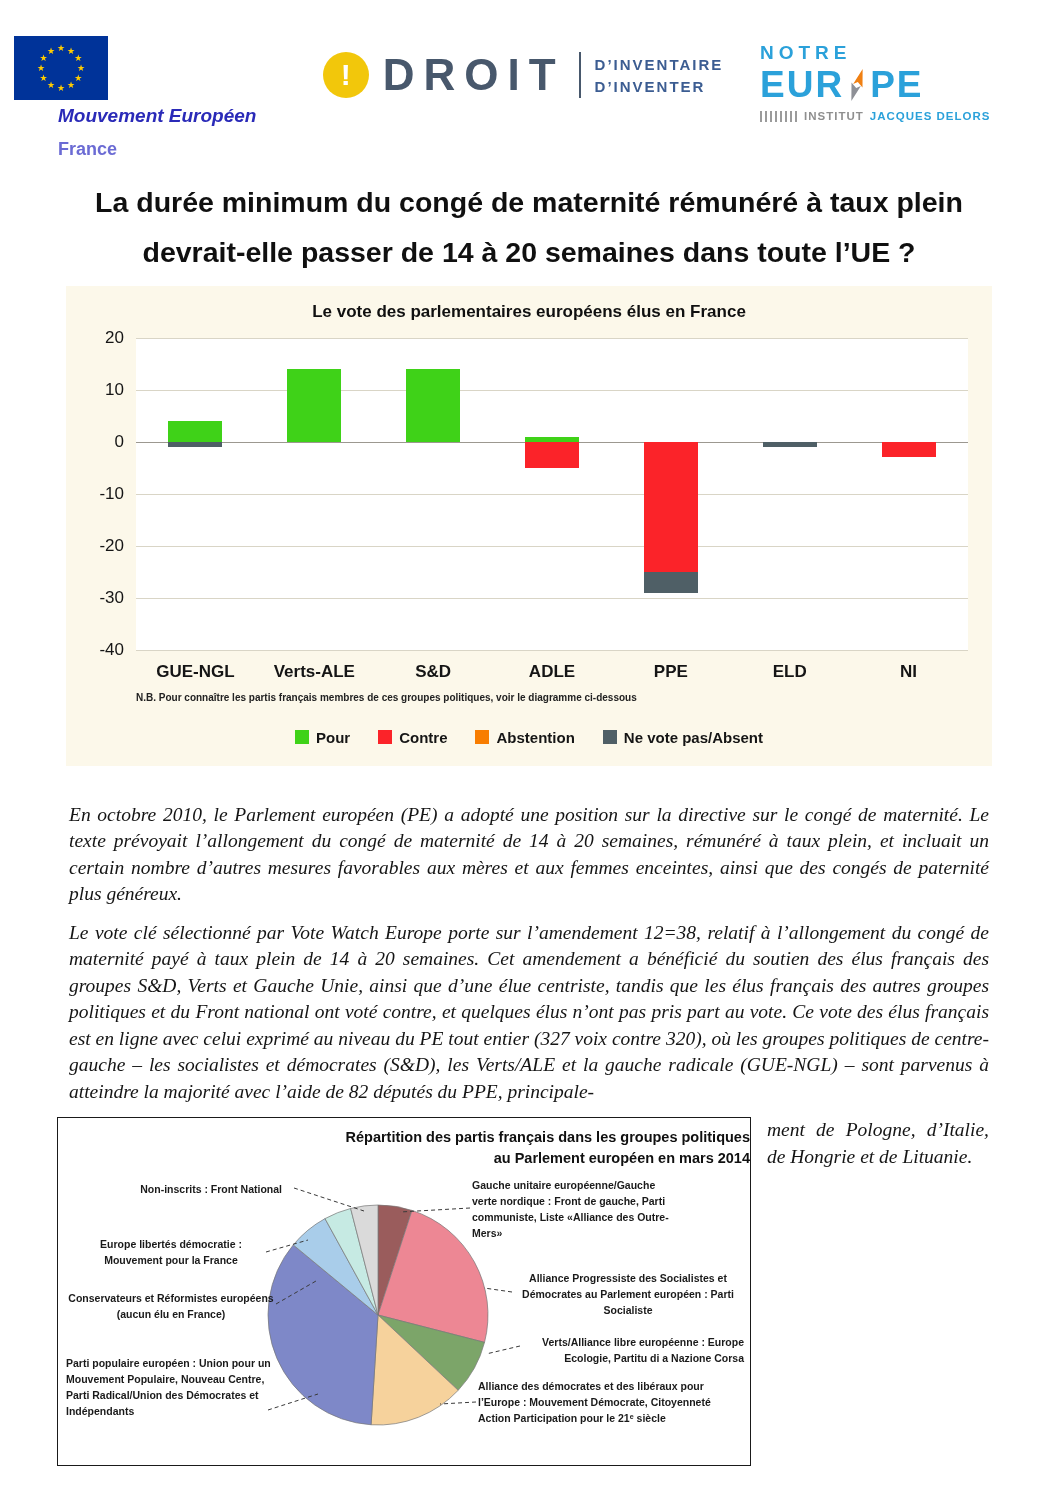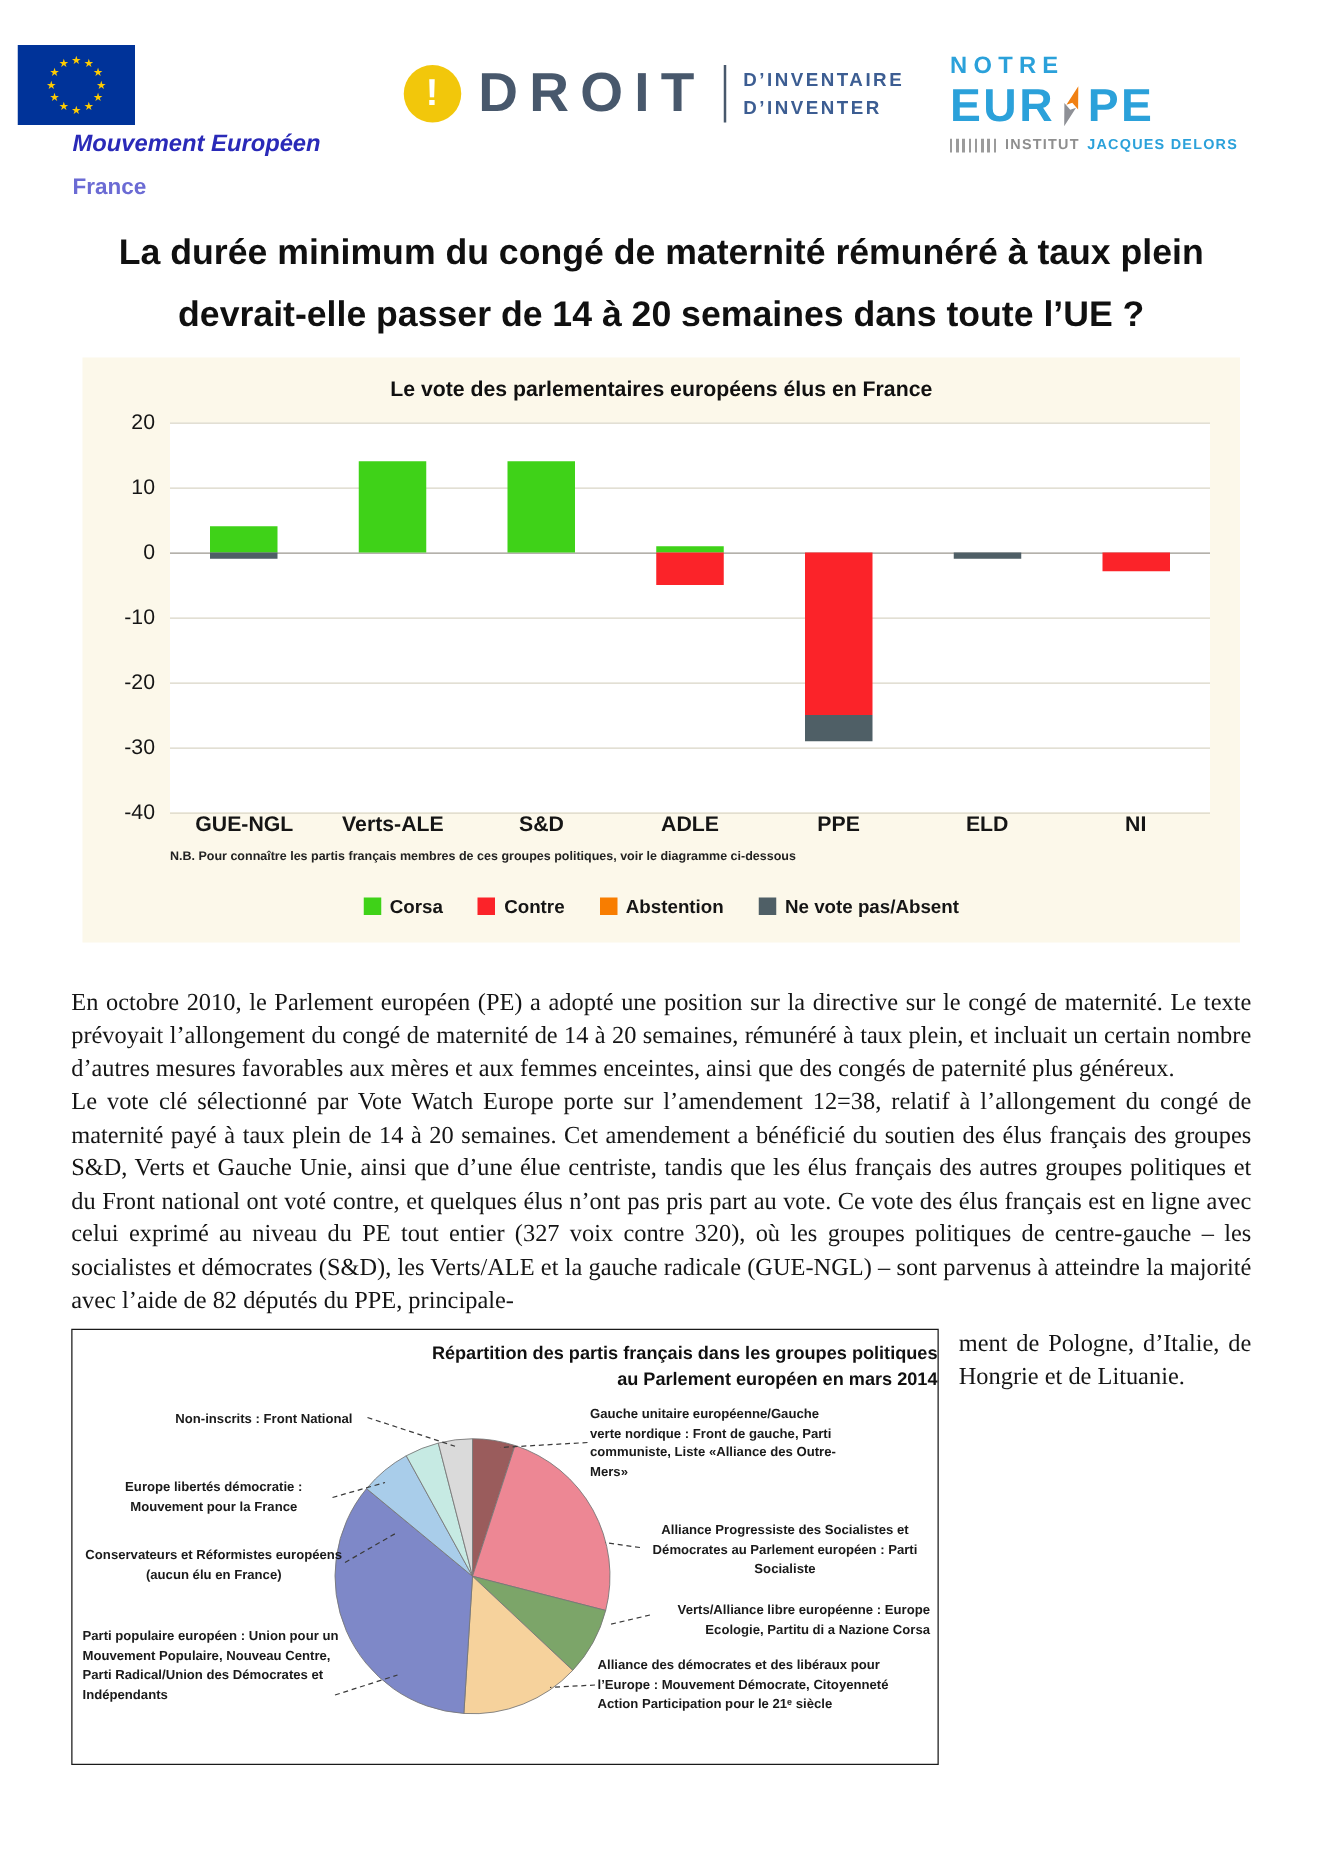--- a/index.html
+++ b/index.html
@@ -35,30 +35,30 @@
   
   .chart-box{width:878px;margin:14px auto 0;background:#fcf8ea;padding:16px 24px 20px;}
   .chart-title{text-align:center;font-size:17px;font-weight:bold;margin-bottom:16px;color:#101010;}
   .chart-area{display:flex;}
   .y-labels{width:46px;position:relative;height:312px;flex:none;}
   .ytick{position:absolute;right:12px;font-size:17px;font-weight:normal;line-height:20px;}
   .plot{position:relative;flex:1;height:312px;background:#ffffff;}
   .gridline{position:absolute;left:0;right:0;height:1px;background:#d9d5c6;}
   .gridline.zero{background:#9c9890;}
   .bar{position:absolute;width:54px;}
-  .x-axis{display:flex;margin-left:46px;}
+  .x-axis{display:flex;margin-left:46px;padding-top:12px;}
   .x-label{flex:1;text-align:center;font-size:17px;font-weight:bold;}
   .nb-note{font-size:10px;font-weight:bold;margin:10px 0 0 46px;color:#222222;}
   .legend{display:flex;justify-content:center;gap:28px;margin-top:26px;}
   .legend-item{display:flex;align-items:center;gap:7px;font-size:15px;font-weight:bold;}
   .swatch{width:14px;height:14px;display:inline-block;flex:none;}
 
   
   .body-text{margin:36px 57px 0;font-family:"Liberation Serif",serif;font-size:19.5px;line-height:26.5px;text-align:justify;color:#151515;}
-  .body-text p{margin:0;}
+  .body-text p{margin:12px;font-style:italic;}
   .wrap-row{margin-top:8px;}
   .wrap-row::after{content:"";display:block;clear:both;}
 
   
   .pie-box{float:left;width:692px;height:347px;border:1px solid #1a1a1a;position:relative;background:#ffffff;font-family:"Liberation Sans",sans-serif;margin-right:16px;}
   .pie-title{position:absolute;top:9px;left:0;right:0;text-align:right;font-size:14.5px;font-weight:bold;line-height:1.45;color:#101010;}
   .pie-title span{display:block;}
   .pie-svg{position:absolute;left:0;top:0;width:692px;height:347px;}
   .pie-label{position:absolute;font-size:10.5px;font-weight:bold;line-height:1.5;color:#1a1a1a;}
   .pl-0{left:32px;top:64px;width:192px;text-align:right;}
@@ -171,21 +171,21 @@
         <div class="x-label">S&amp;D</div>
         <div class="x-label">ADLE</div>
         <div class="x-label">PPE</div>
         <div class="x-label">ELD</div>
         <div class="x-label">NI</div>
       </div>
     <div class="nb-note">N.B. Pour connaître les partis français membres de ces groupes politiques, voir le diagramme ci-dessous</div>
     <div class="legend" id="bar-legend">
         <div class="legend-item">
           <span class="swatch" style="background: rgb(63, 210, 24);"></span>
-          <span>Corsa</span>
+          <span>Pour</span>
         </div>
         <div class="legend-item">
           <span class="swatch" style="background: rgb(251, 35, 41);"></span>
           <span>Contre</span>
         </div>
         <div class="legend-item">
           <span class="swatch" style="background: rgb(248, 125, 0);"></span>
           <span>Abstention</span>
         </div>
         <div class="legend-item">

